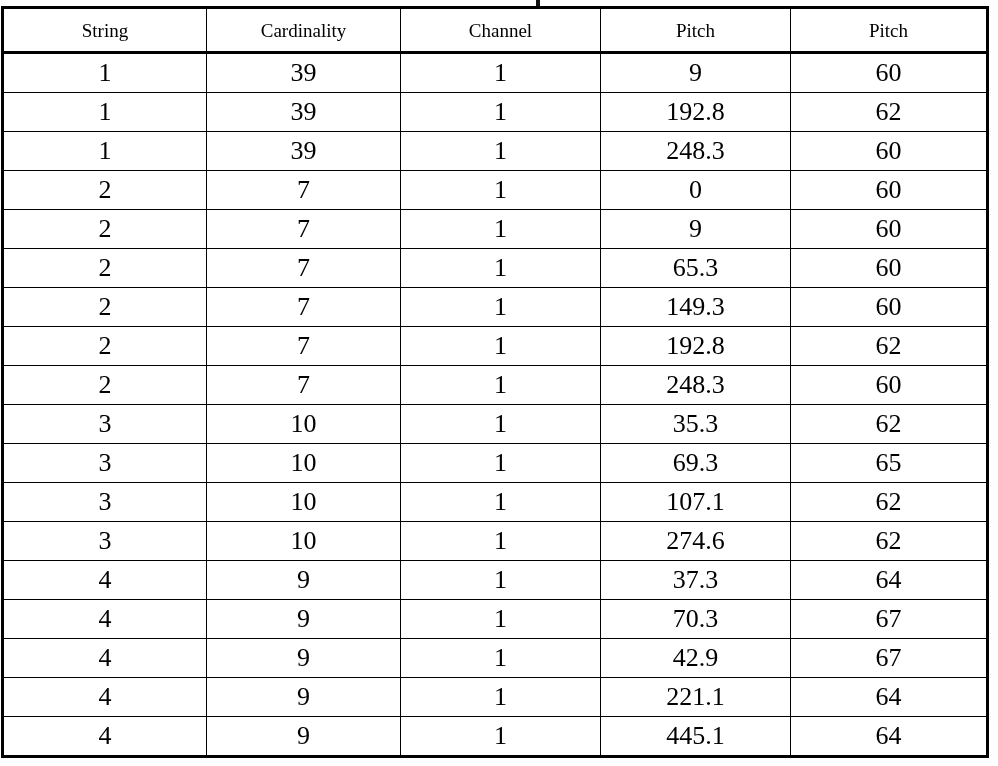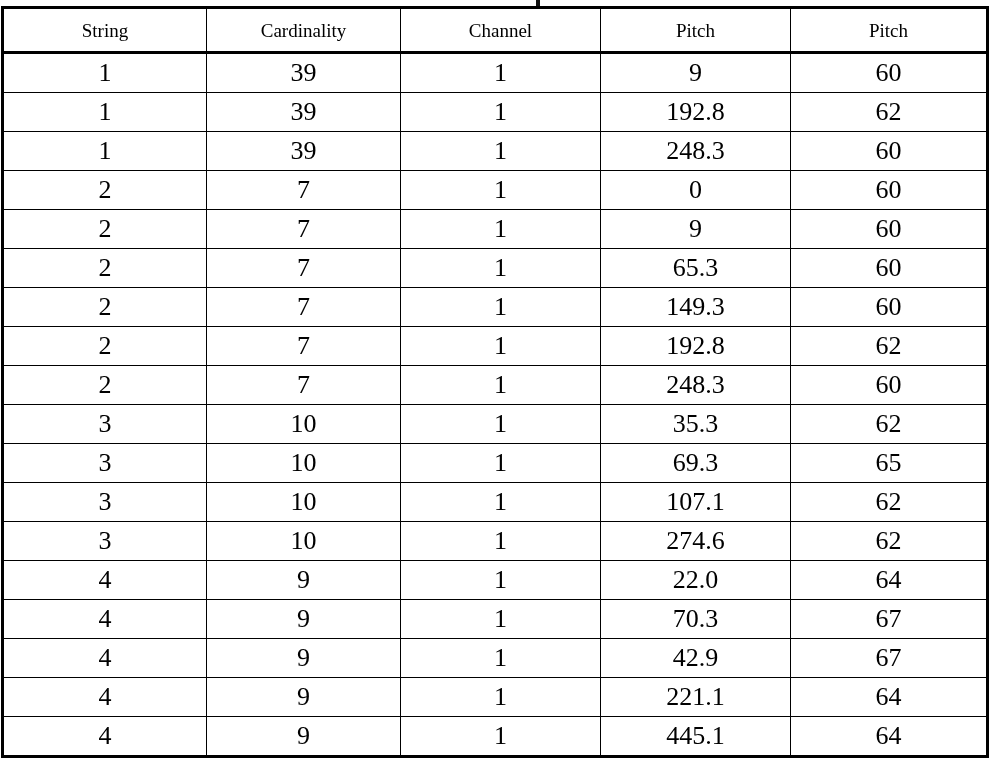--- a/index.html
+++ b/index.html
@@ -200,21 +200,21 @@
             <td>3</td>
             <td>10</td>
             <td>1</td>
             <td>274.6</td>
             <td>62</td>
           </tr>
           <tr>
             <td>4</td>
             <td>9</td>
             <td>1</td>
-            <td>22.0</td>
+            <td>37.3</td>
             <td>64</td>
           </tr>
           <tr>
             <td>4</td>
             <td>9</td>
             <td>1</td>
             <td>70.3</td>
             <td>67</td>
           </tr>
           <tr>

